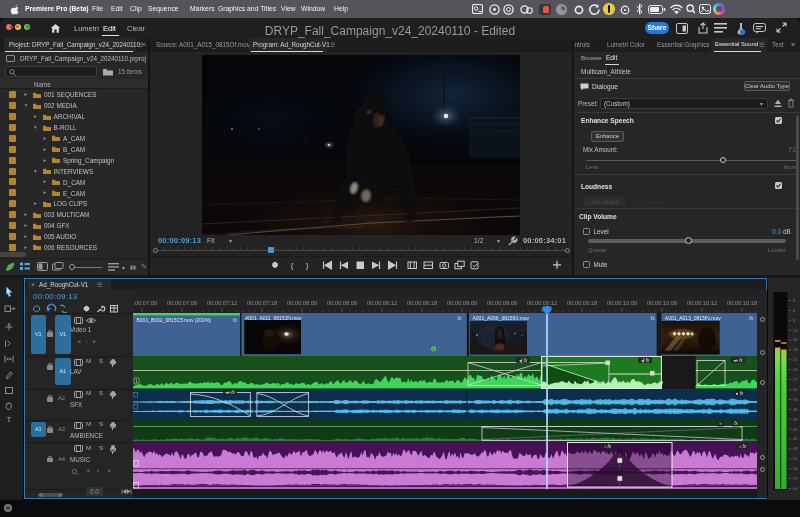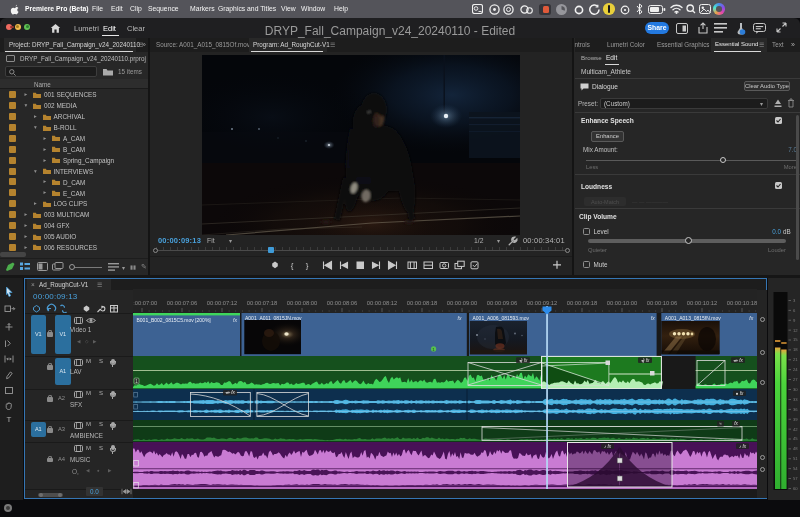--- a/index.html
+++ b/index.html
@@ -352,21 +352,21 @@
 </g>
 </svg></div>
 <div class="txt" style="left:158px;top:236px;font-size:7.5px;color:#49a1dc;font-weight:bold;letter-spacing:0.2px;">00:00:09:13</div>
 <div class="txt" style="left:207px;top:236.5px;font-size:6.8px;color:#b0b0b0;font-weight:normal;">Fit</div>
 <div class="txt" style="left:229px;top:236.5px;font-size:6px;color:#9a9a9a;font-weight:normal;">▾</div>
 <div class="txt" style="left:474px;top:236.5px;font-size:6.8px;color:#b0b0b0;font-weight:normal;">1/2</div>
 <div class="txt" style="left:497px;top:236.5px;font-size:6px;color:#9a9a9a;font-weight:normal;">▾</div>
 <svg class="abs" style="left:508px;top:236px;" width="10" height="10" viewBox="0 0 10 10">
       <path d="M1.2,8.8 L4.6,5.4 M6.9,1.1 a2.6,2.6 0 1 0 2,2 L6.7,5.3 L4.7,3.3 Z" stroke="#b0b0b0" stroke-width="1.3" fill="none" stroke-linecap="round"></path>
     </svg>
-<div class="txt" style="left:523px;top:236px;font-size:7.5px;color:#b8b8b8;font-weight:normal;letter-spacing:0.2px;">00:00:34:01</div>
+<div class="txt" style="left:523px;top:236px;font-size:7.5px;color:#b8b8b8;font-weight:bold;letter-spacing:0.2px;">00:00:34:01</div>
 <div class="abs" style="left:156px;top:246.5px;width:412px;height:3px;background:repeating-linear-gradient(90deg,#3c3c3c 0 1px,transparent 1px 7px);"></div>
 <div class="abs" style="left:150px;top:255.5px;width:422px;height:1px;background:#1b1b1b;"></div>
 <div class="abs" style="left:156px;top:249.5px;width:412px;height:1.4px;background:#4a4a4a;"></div>
 <div class="abs" style="left:152.5px;top:247.5px;width:5px;height:5px;border:1.2px solid #8a8a8a;border-radius:50%;background:#232323;"></div>
 <div class="abs" style="left:565px;top:247.5px;width:5px;height:5px;border:1.2px solid #8a8a8a;border-radius:50%;background:#232323;"></div>
 <div class="abs" style="left:267.5px;top:247px;width:6.5px;height:6px;background:#3f9bd8;border-radius:1px;"></div>
 <svg class="abs" style="left:150px;top:255px;" width="424" height="20" viewBox="150 255 424 20">
       <path d="M275,261.5 l2.8,2 v2.8 l-2.8,2 l-2.8,-2 v-2.8 Z" fill="#c9c9c9"></path>
       <text x="292" y="268" font-size="8" fill="#c9c9c9" text-anchor="middle">{</text>
       <text x="307" y="268" font-size="8" fill="#c9c9c9" text-anchor="middle">}</text>

